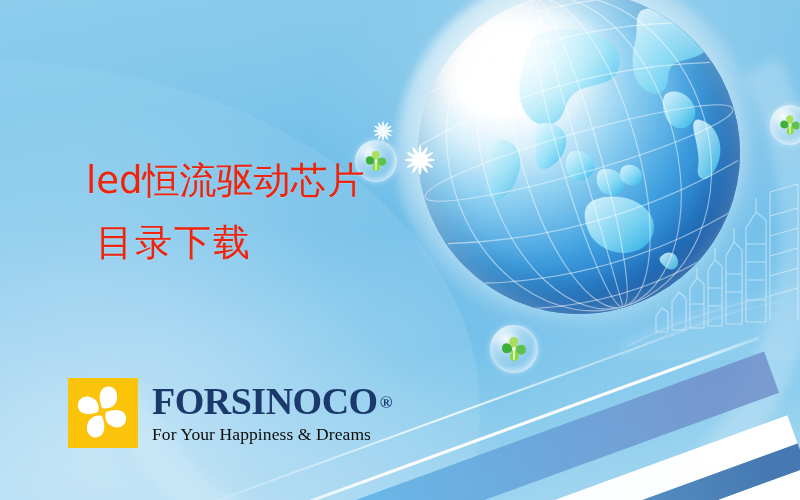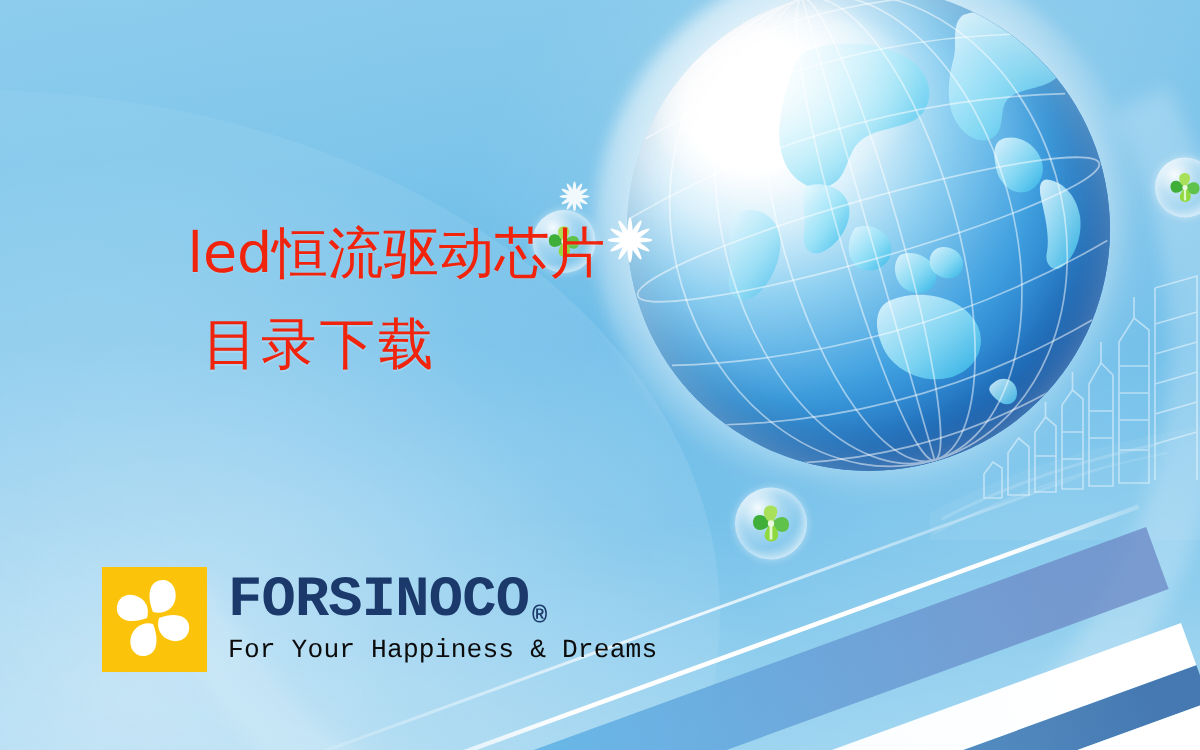--- a/index.html
+++ b/index.html
@@ -85,40 +85,40 @@
     transform:rotate(-20deg);transform-origin:100% 100%;pointer-events:none;}
   .rb{position:absolute;left:0;right:0;}
   .rb-a{top:92px;height:3px;background:linear-gradient(90deg,rgba(255,255,255,0),#ffffff 35%,#ffffff 85%,rgba(255,255,255,.2));}
   .rb-b{top:108px;height:44px;background:linear-gradient(90deg,rgba(109,188,233,.0),rgba(92,178,230,.85) 30%,rgba(110,140,200,.8) 88%);}
   .rb-c{top:176px;height:30px;background:linear-gradient(90deg,rgba(255,255,255,.0),#f6fbfe 30%,#ffffff 90%);}
   .rb-d{top:206px;height:26px;background:linear-gradient(90deg,rgba(120,185,228,0),rgba(86,160,210,.9) 45%,rgba(60,110,170,.9) 95%);}
   .rb-e{top:232px;height:40px;background:linear-gradient(90deg,rgba(255,255,255,0),#ffffff 40%,#ffffff 100%);}
   .rb-f{top:60px;height:2px;background:linear-gradient(90deg,rgba(255,255,255,0),rgba(255,255,255,.85) 50%,rgba(255,255,255,0));}
 
   
-  .headline{position:absolute;left:86px;top:150px;z-index:40;margin-left:39px;}
+  .headline{position:absolute;left:86px;top:162px;z-index:40;}
   .headline .line{
     color:#f0240c;font-size:37px;line-height:1.0;white-space:nowrap;
     font-family:"DejaVu Sans","Liberation Sans",sans-serif;font-weight:400;
     text-shadow:0 1px 0 rgba(255,255,255,.18);
   }
   .headline .line2{margin-top:28px;margin-left:10px;letter-spacing:2px;font-family:Liberation Mono, monospace;}
 
   
   .logo{position:absolute;left:68px;top:378px;display:flex;align-items:center;z-index:40;}
   .logo-mark{width:70px;height:70px;background:#fcc30b;flex:0 0 auto;position:relative;}
   .logo-mark svg{position:absolute;inset:0;width:100%;height:100%;}
   .logo-text{margin-left:14px;display:flex;flex-direction:column;justify-content:center;}
   .brand{
     color:#1b3a6b;font-weight:bold;font-size:38px;line-height:1;letter-spacing:-.5px;
-    font-family:Liberation Mono, monospace;display:flex;align-items:flex-end;
+    font-family:Liberation Serif, serif;display:flex;align-items:center;
   }
   .brand .reg{font-size:17px;line-height:1;margin-left:2px;margin-top:2px;font-weight:bold;}
   .tagline{color:#0c0c0c;font-size:17.5px;line-height:1;margin-top:6px;
-    font-family:Liberation Mono, monospace;letter-spacing:.1px;}
+    font-family:Liberation Serif, serif;letter-spacing:.1px;}
 </style>
 </head>
 <body>
 
 <div class="banner">
 
   <div class="sky-wash"></div>
 
   <div class="wave waveA"></div>
   <div class="wave waveB"></div>

